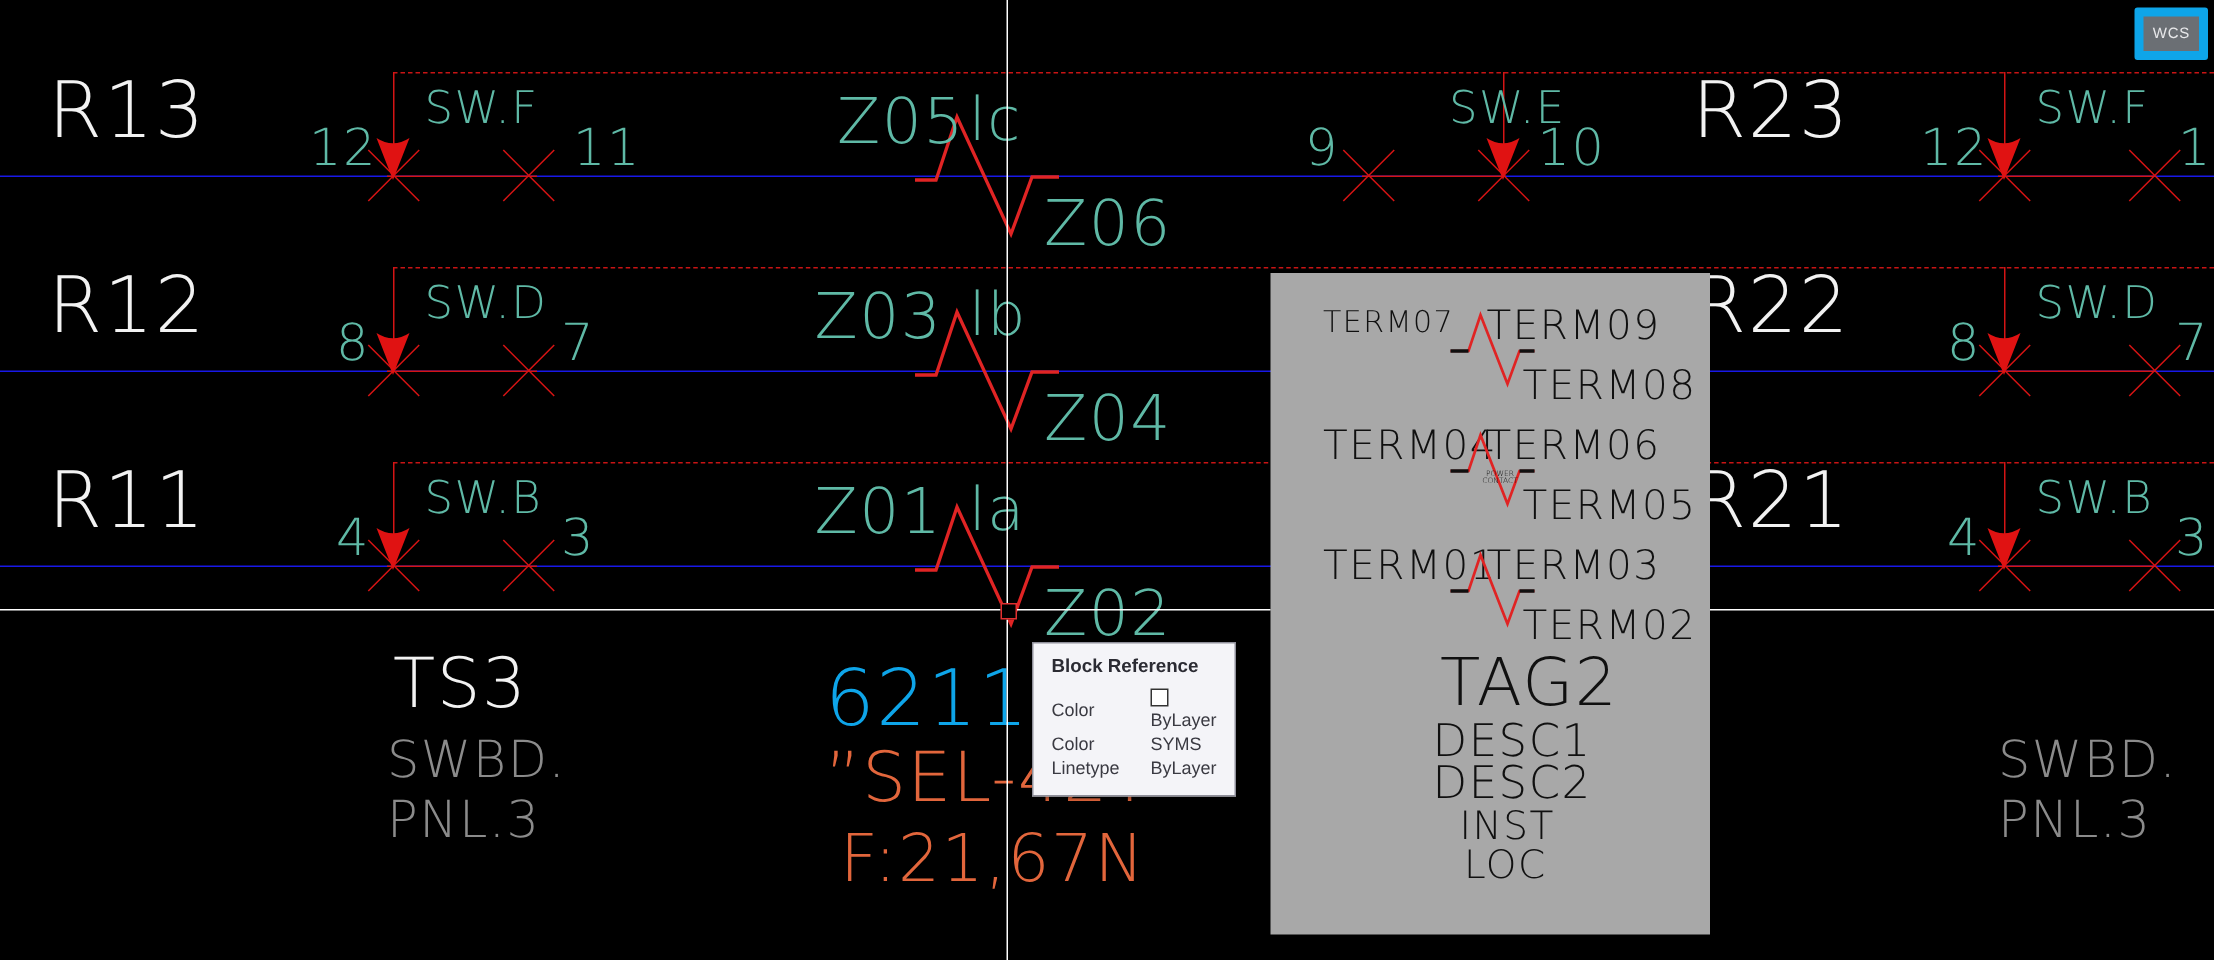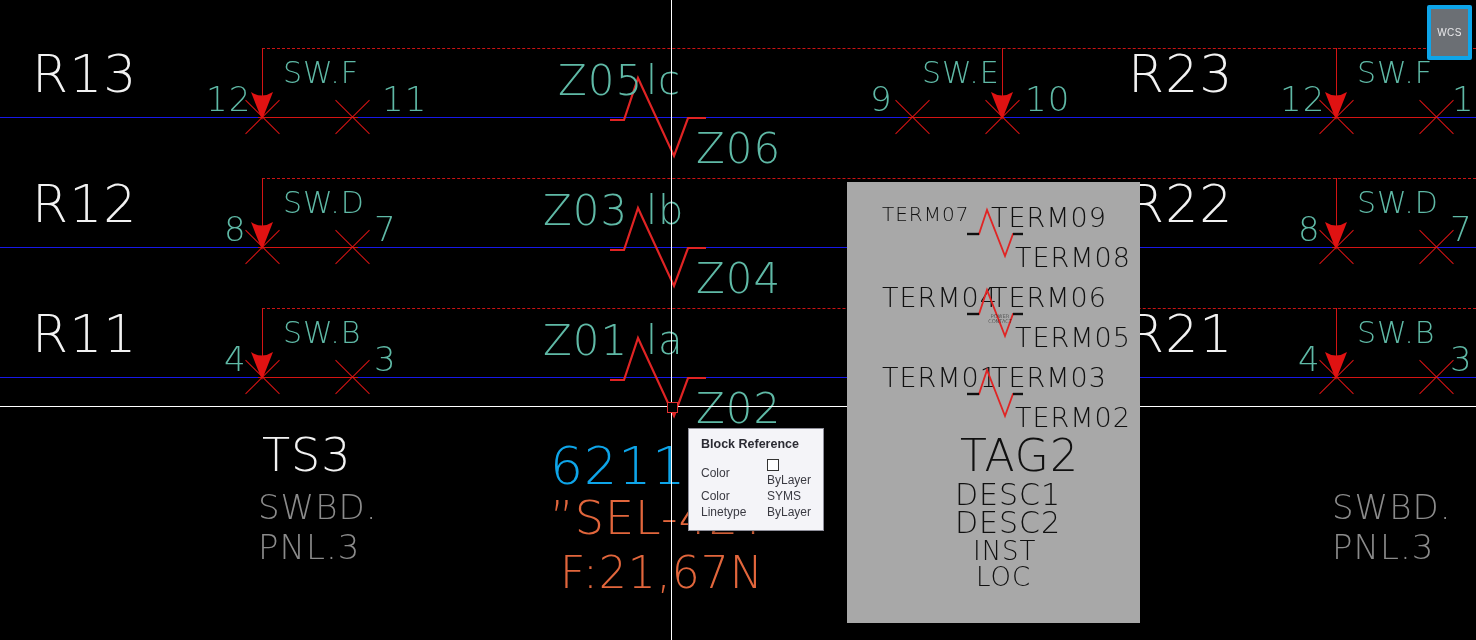--- a/index.html
+++ b/index.html
@@ -59,21 +59,21 @@
           vertical-align:-1px;margin-right:5px;}
 
   
   .gray-panel{position:absolute;background:#a8a8a8;}
 
   
   .wcs{
     position:absolute;right:4px;top:5px;
     background:#6b6f74;color:#e8e8ea;
     font-family:"Liberation Sans", sans-serif;font-size:10px;
-    padding:18px 6px;border:4px solid #0ea5e9;border-radius:2px;
+    padding:6px 6px;border:6px solid #0ea5e9;border-radius:2px;
     letter-spacing:.5px;
   }
   .pickbox{position:absolute;width:9px;height:9px;border:1.5px solid #e03030;background:#000;}
   .tiny{font-size:5px;font-family:"DejaVu Sans",sans-serif;letter-spacing:0;line-height:1.05;}
 </style>
 </head>
 <body>
 
 <div class="stage">
 
@@ -150,21 +150,21 @@
 
   <div class="cadtxt t-teal thin" style="left:224px;top:212px;font-size:34px;">8</div>
   <div class="cadtxt t-teal thin" style="left:283px;top:188px;font-size:30px;">SW.D</div>
   <div class="cadtxt t-teal thin" style="left:374px;top:212px;font-size:34px;">7</div>
 
   <div class="cadtxt t-teal thin" style="left:224px;top:342px;font-size:34px;">4</div>
   <div class="cadtxt t-teal thin" style="left:283px;top:318px;font-size:30px;">SW.B</div>
   <div class="cadtxt t-teal thin" style="left:374px;top:342px;font-size:34px;">3</div>
 
   <div class="cadtxt t-teal thin" style="left:870px;top:82px;font-size:34px;">9</div>
-  <div class="cadtxt t-teal thin" style="left:922px;top:58px;font-size:30px;">SW.E</div>
+  <div class="cadtxt t-teal thin" style="left:966px;top:58px;font-size:30px;">SW.E</div>
   <div class="cadtxt t-teal thin" style="left:1025px;top:82px;font-size:34px;">10</div>
 
   <div class="cadtxt t-white thin" style="left:1128px;top:48px;font-size:52px;">R23</div>
   <div class="cadtxt t-white thin" style="left:1128px;top:178px;font-size:52px;">R22</div>
   <div class="cadtxt t-white thin" style="left:1128px;top:308px;font-size:52px;">R21</div>
 
   <div class="cadtxt t-teal thin" style="left:1280px;top:82px;font-size:34px;">12</div>
   <div class="cadtxt t-teal thin" style="left:1357px;top:58px;font-size:30px;">SW.F</div>
   <div class="cadtxt t-teal thin" style="left:1452px;top:82px;font-size:34px;">1</div>
 

